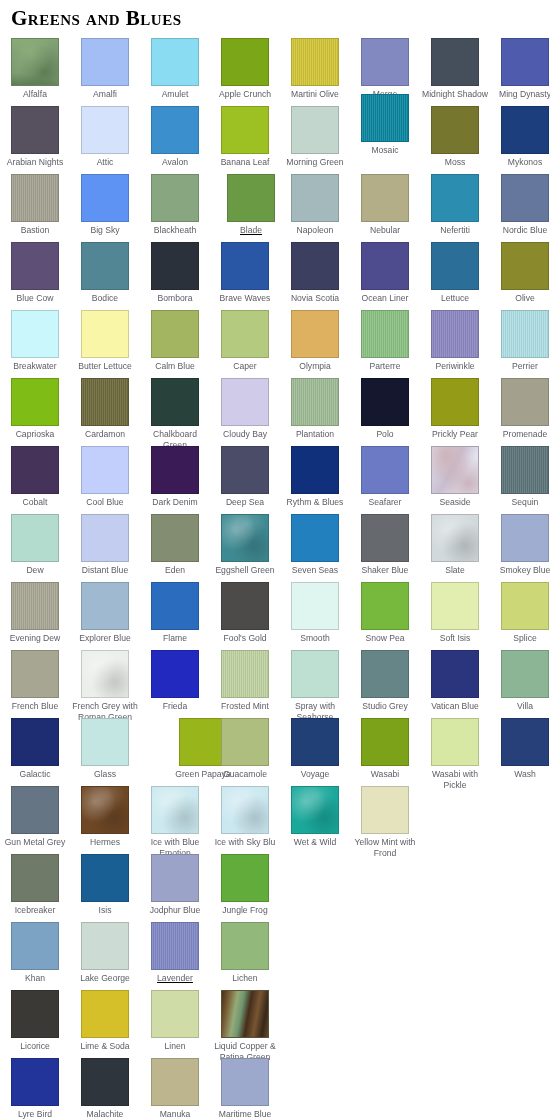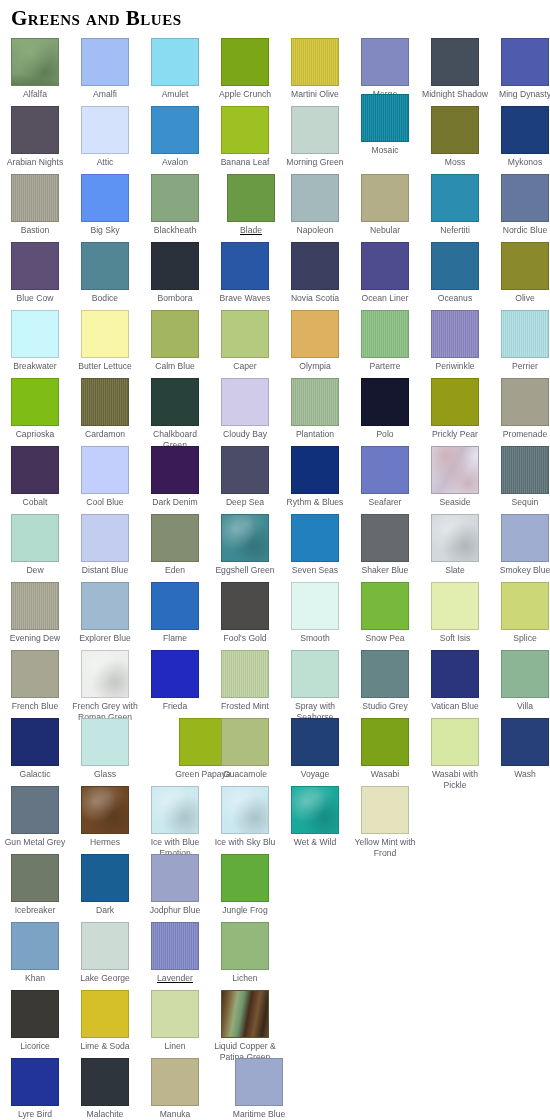--- a/index.html
+++ b/index.html
@@ -178,21 +178,21 @@
     <div class="cell" style="left: 280px; top: 204px;">
       <div class="swatch" style="background-image: linear-gradient(rgb(61, 63, 96), rgb(61, 63, 96)); background-color: rgb(61, 63, 96);"></div>
       <div class="caption">Novia Scotia</div>
     </div>
     <div class="cell" style="left: 350px; top: 204px;">
       <div class="swatch" style="background-image: linear-gradient(rgb(78, 76, 142), rgb(78, 76, 142)); background-color: rgb(78, 76, 142);"></div>
       <div class="caption">Ocean Liner</div>
     </div>
     <div class="cell" style="left: 420px; top: 204px;">
       <div class="swatch" style="background-image: linear-gradient(rgb(43, 111, 153), rgb(43, 111, 153)); background-color: rgb(43, 111, 153);"></div>
-      <div class="caption">Oceanus</div>
+      <div class="caption">Lettuce</div>
     </div>
     <div class="cell" style="left: 490px; top: 204px;">
       <div class="swatch" style="background-image: linear-gradient(rgb(138, 138, 44), rgb(138, 138, 44)); background-color: rgb(138, 138, 44);"></div>
       <div class="caption">Olive</div>
     </div>
     <div class="cell" style="left: 0px; top: 272px;">
       <div class="swatch" style="background-image: linear-gradient(rgb(201, 247, 251), rgb(201, 247, 251)); background-color: rgb(201, 247, 251);"></div>
       <div class="caption">Breakwater</div>
     </div>
     <div class="cell" style="left: 70px; top: 272px;">
@@ -438,21 +438,21 @@
     <div class="cell" style="left: 350px; top: 748px;">
       <div class="swatch" style="background-image: linear-gradient(rgb(228, 227, 189), rgb(228, 227, 189)); background-color: rgb(228, 227, 189);"></div>
       <div class="caption">Yellow Mint with Frond</div>
     </div>
     <div class="cell" style="left: 0px; top: 816px;">
       <div class="swatch" style="background-image: linear-gradient(rgb(111, 123, 104), rgb(111, 123, 104)); background-color: rgb(111, 123, 104);"></div>
       <div class="caption">Icebreaker</div>
     </div>
     <div class="cell" style="left: 70px; top: 816px;">
       <div class="swatch" style="background-image: linear-gradient(rgb(26, 95, 147), rgb(26, 95, 147)); background-color: rgb(26, 95, 147);"></div>
-      <div class="caption">Dark</div>
+      <div class="caption">Isis</div>
     </div>
     <div class="cell" style="left: 140px; top: 816px;">
       <div class="swatch" style="background-image: linear-gradient(rgb(156, 163, 200), rgb(156, 163, 200)); background-color: rgb(156, 163, 200);"></div>
       <div class="caption">Jodphur Blue</div>
     </div>
     <div class="cell" style="left: 210px; top: 816px;">
       <div class="swatch" style="background-image: linear-gradient(rgb(98, 172, 59), rgb(98, 172, 59)); background-color: rgb(98, 172, 59);"></div>
       <div class="caption">Jungle Frog</div>
     </div>
     <div class="cell" style="left: 0px; top: 884px;">
@@ -492,17 +492,17 @@
       <div class="caption">Lyre Bird</div>
     </div>
     <div class="cell" style="left: 70px; top: 1020px;">
       <div class="swatch" style="background-image: linear-gradient(rgb(47, 53, 60), rgb(47, 53, 60)); background-color: rgb(47, 53, 60);"></div>
       <div class="caption">Malachite</div>
     </div>
     <div class="cell" style="left: 140px; top: 1020px;">
       <div class="swatch" style="background-image: linear-gradient(rgb(189, 181, 141), rgb(189, 181, 141)); background-color: rgb(189, 181, 141);"></div>
       <div class="caption">Manuka</div>
     </div>
-    <div class="cell" style="left: 224px; top: 1020px;">
+    <div class="cell" style="left: 210px; top: 1020px;">
       <div class="swatch" style="background-image: linear-gradient(rgb(157, 168, 205), rgb(157, 168, 205)); background-color: rgb(157, 168, 205);"></div>
       <div class="caption">Maritime Blue</div>
     </div>
   </div>
 
 </body></html>

